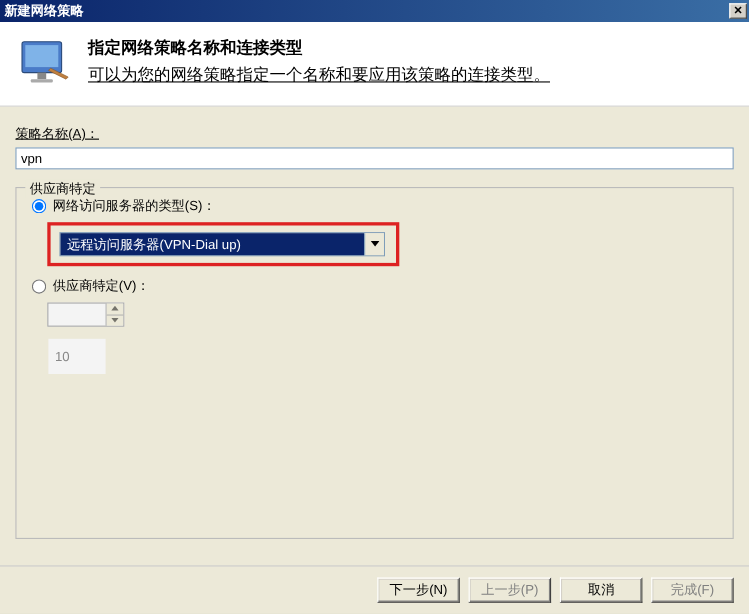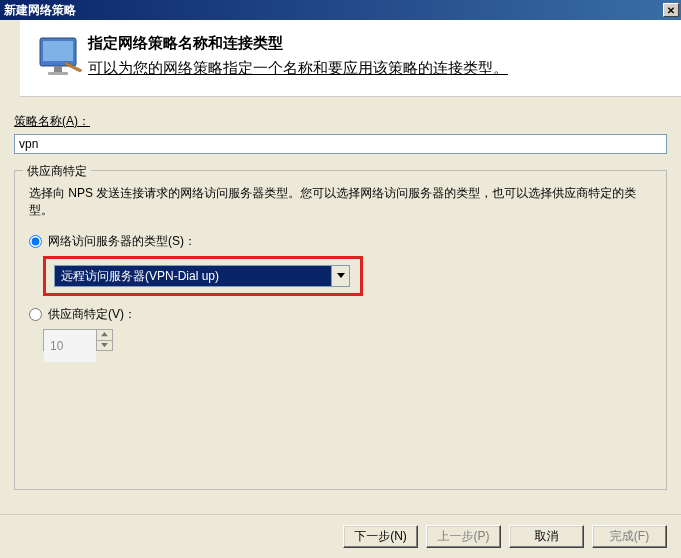--- a/index.html
+++ b/index.html
@@ -42,23 +42,22 @@
       background: #ece9d8;
       height: 538px;
       padding: 0;
       display: flex;
       flex-direction: column;
     }
     .header-section {
       background: #fff;
       padding: 12px 16px 16px 16px;
       display: flex;
-      gap: 4px;
+      gap: 16px;
       border-bottom: 1px solid #ccc;
-      margin-left: 20px;
     }
     .monitor-icon {
       width: 48px;
       height: 48px;
       flex-shrink: 0;
     }
     .monitor-icon svg { width: 48px; height: 48px; }
     .header-text { padding-top: 2px; }
     .header-title {
       font-size: 15px;
@@ -163,20 +162,21 @@
       background: #f4f4f4;
     }
     .spinner-input {
       flex: 1;
       border: none;
       background: #f4f4f4;
       color: #888;
       font-size: 12px;
       padding: 16px 6px;
       width: 50px;
+      margin-top: 32px;
     }
     .spinner-btns {
       width: 16px;
       display: flex;
       flex-direction: column;
       border-left: 1px solid #a9a9a9;
     }
     .spinner-btn {
       flex: 1;
       background: #ece9d8;
@@ -240,21 +240,20 @@
       <div class="header-subtitle">可以为您的网络策略指定一个名称和要应用该策略的连接类型。</div>
     </div>
   </div>
 
   <div class="content">
     <div class="field-label">策略名称(A)：</div>
     <input type="text" class="text-input" value="vpn" style="">
 
     <div class="groupbox">
       <div class="groupbox-title">供应商特定</div>
-      <div class="group-desc">选择向 NPS 发送连接请求的网络访问服务器类型。您可以选择网络访问服务器的类型，也可以选择供应商特定的类型。</div>
 
       <label class="radio-row">
         <input type="radio" name="conn" checked="" style="">
         <span>网络访问服务器的类型(S)：</span>
       </label>
 
       <div class="highlight-box">
         <div class="combo">
           <div class="combo-value">远程访问服务器(VPN-Dial up)</div>
           <div class="combo-btn">

